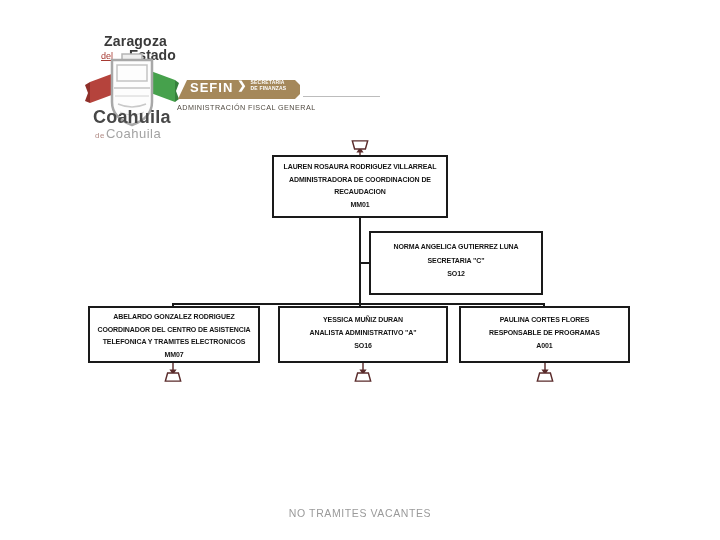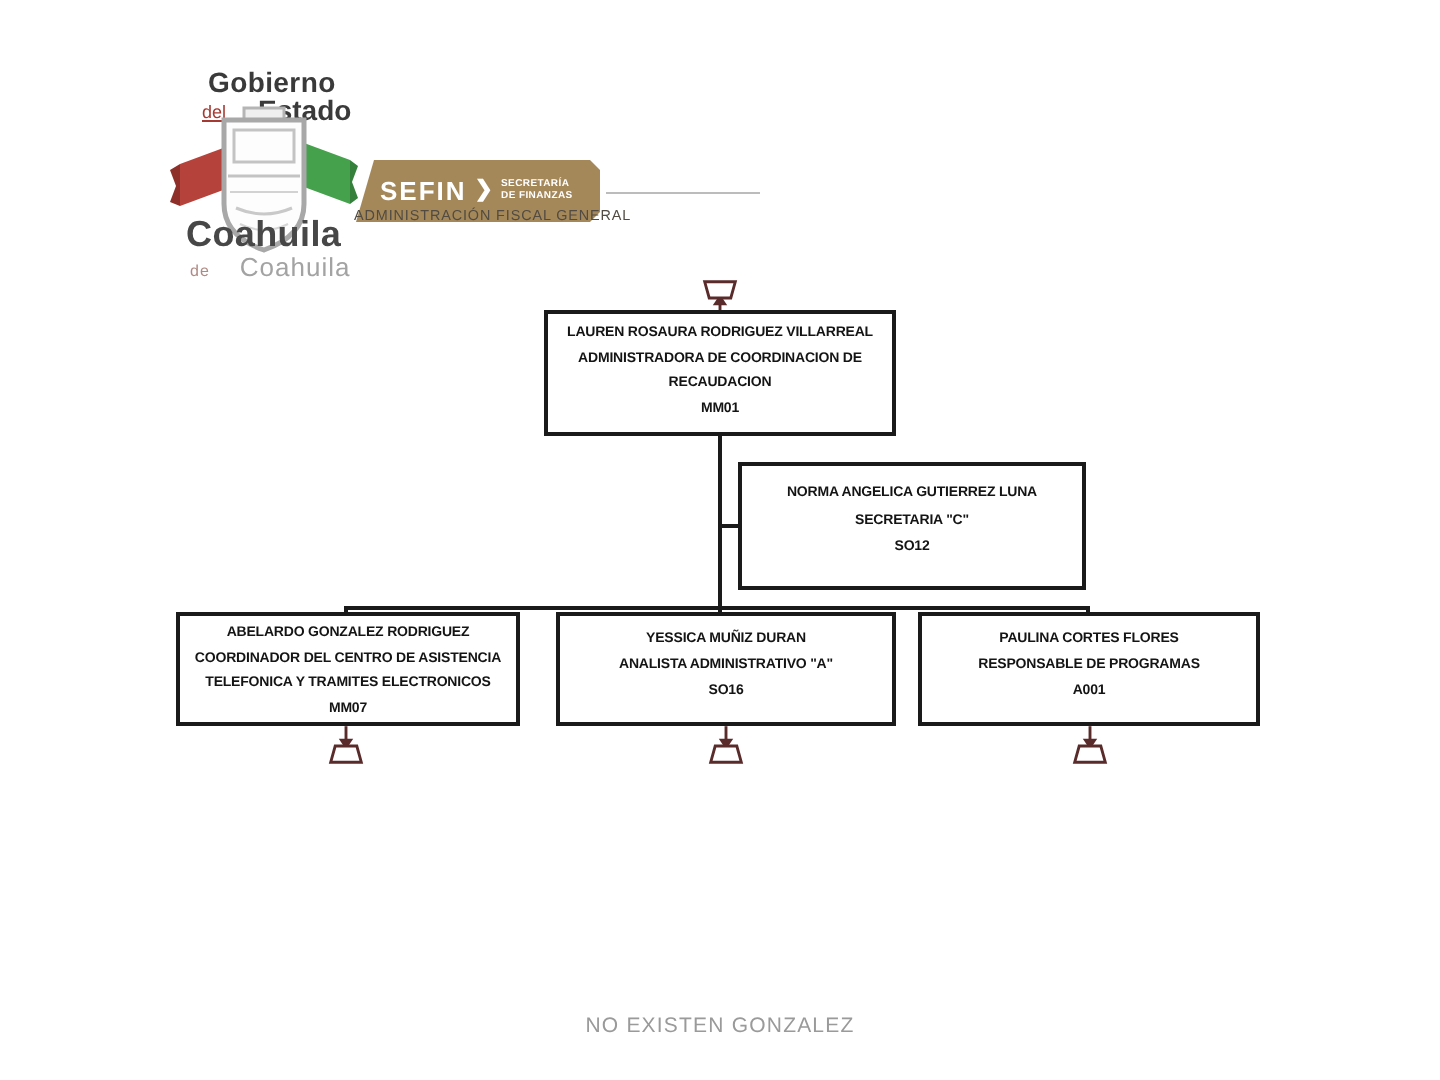--- a/index.html
+++ b/index.html
@@ -8,27 +8,27 @@
     font-family:"Liberation Sans", sans-serif;overflow:hidden;
   }
   .abs{position:absolute;}
 
   
   .gob-line1{left:104px;top:33px;font-size:14px;font-weight:bold;color:#3a3a3a;letter-spacing:.2px;}
   .gob-line2{left:101px;top:47px;font-size:14px;font-weight:bold;color:#3a3a3a;}
   .gob-del{font-size:9px;font-weight:normal;color:#a63a32;text-decoration:underline;margin-right:16px;vertical-align:1px;}
   .coahuila{left:93px;top:107px;font-size:18px;font-weight:bold;color:#474747;letter-spacing:.2px;text-align:right;}
   .zaragoza{left:95px;top:126px;font-size:13px;color:#a3a3a3;letter-spacing:.5px;}
-  .zaragoza .de{font-size:8px;color:#b08a84;margin-right:15px;}
+  .zaragoza .de{font-size:8px;color:#b08a84;margin-right:1px;}
   .crest{left:84px;top:52px;}
 
   .sefin-badge{
-    left:178px;top:80px;width:122px;height:31px;background:#a5885a;
+    left:178px;top:80px;width:122px;height:19px;background:#a5885a;
     clip-path:polygon(9px 0, calc(100% - 5px) 0, 100% 5px, 100% calc(100% - 5px), calc(100% - 5px) 100%, 0 100%);
-    display:flex;align-items:center;gap:4px;padding:0 6px 0 12px;box-sizing:border-box;color:#fff;
+    display:flex;gap:4px;padding:0 6px 0 12px;box-sizing:border-box;color:#fff;
   }
   .sefin-word{font-size:13px;font-weight:bold;letter-spacing:1px;}
   .sefin-chev{font-size:11px;font-weight:bold;line-height:1;}
   .sefin-small{font-size:5px;font-weight:bold;line-height:5.5px;letter-spacing:.2px;}
   .badge-rule{left:303px;top:96px;width:77px;height:1px;background:#bcbcbc;}
   .afg{left:177px;top:103px;font-size:7.2px;font-weight:normal;color:#514b42;letter-spacing:.45px;}
 
   
   .node{
     background:#fff;border:2px solid #1a1a1a;box-sizing:border-box;
@@ -54,21 +54,21 @@
   .icon-rot{transform:rotate(180deg);}
 
   .footer-note{
     left:0;top:507px;width:720px;text-align:center;
     font-size:10.5px;color:#9a9a9a;letter-spacing:.6px;
   }
 </style>
 </head>
 <body>
 
-<div class="abs gob-line1">Gobierno</div>
+<div class="abs gob-line1">Zaragoza</div>
 <div class="abs gob-line2"><span class="gob-del">del</span><span>Estado</span></div>
 
 <svg class="abs crest" width="96" height="82" viewBox="0 0 96 82">
   <polygon points="6,30 33,20 33,41 6,51" fill="#b5433c"></polygon>
   <polygon points="6,30 1,33 4,41 1,49 6,51" fill="#8f2f29"></polygon>
   <polygon points="64,18 91,28 91,50 64,40" fill="#46a14c"></polygon>
   <polygon points="91,28 95,31 92,39 95,47 91,50" fill="#35813c"></polygon>
   <rect x="38" y="2" width="20" height="7" fill="#efefef" stroke="#b5b5b5" stroke-width="1.5"></rect>
   <path d="M28 8 L68 8 L68 50 Q68 66 48 73 Q28 66 28 50 Z" fill="#fdfdfd" stroke="#a8a8a8" stroke-width="2.5"></path>
   <rect x="33" y="13" width="30" height="16" fill="none" stroke="#c3c3c3" stroke-width="1.5"></rect>
@@ -153,13 +153,13 @@
   </svg>
 </span>
 <span class="abs" style="left:536px;top:363px;">
   <svg class="link-icon" viewBox="0 0 20 22">
     <line x1="10" y1="0" x2="10" y2="8" stroke="#5a2b2b" stroke-width="1.6"></line>
     <polygon points="6,7 14,7 10,13" fill="#5a2b2b"></polygon>
     <polygon points="4,11 16,11 18.5,20 1.5,20" fill="#ffffff" stroke="#5a2b2b" stroke-width="1.6"></polygon>
   </svg>
 </span>
 
-<div class="abs footer-note">NO EXISTEN GONZALEZ</div>
+<div class="abs footer-note">NO TRAMITES VACANTES</div>
 
 </body></html>

